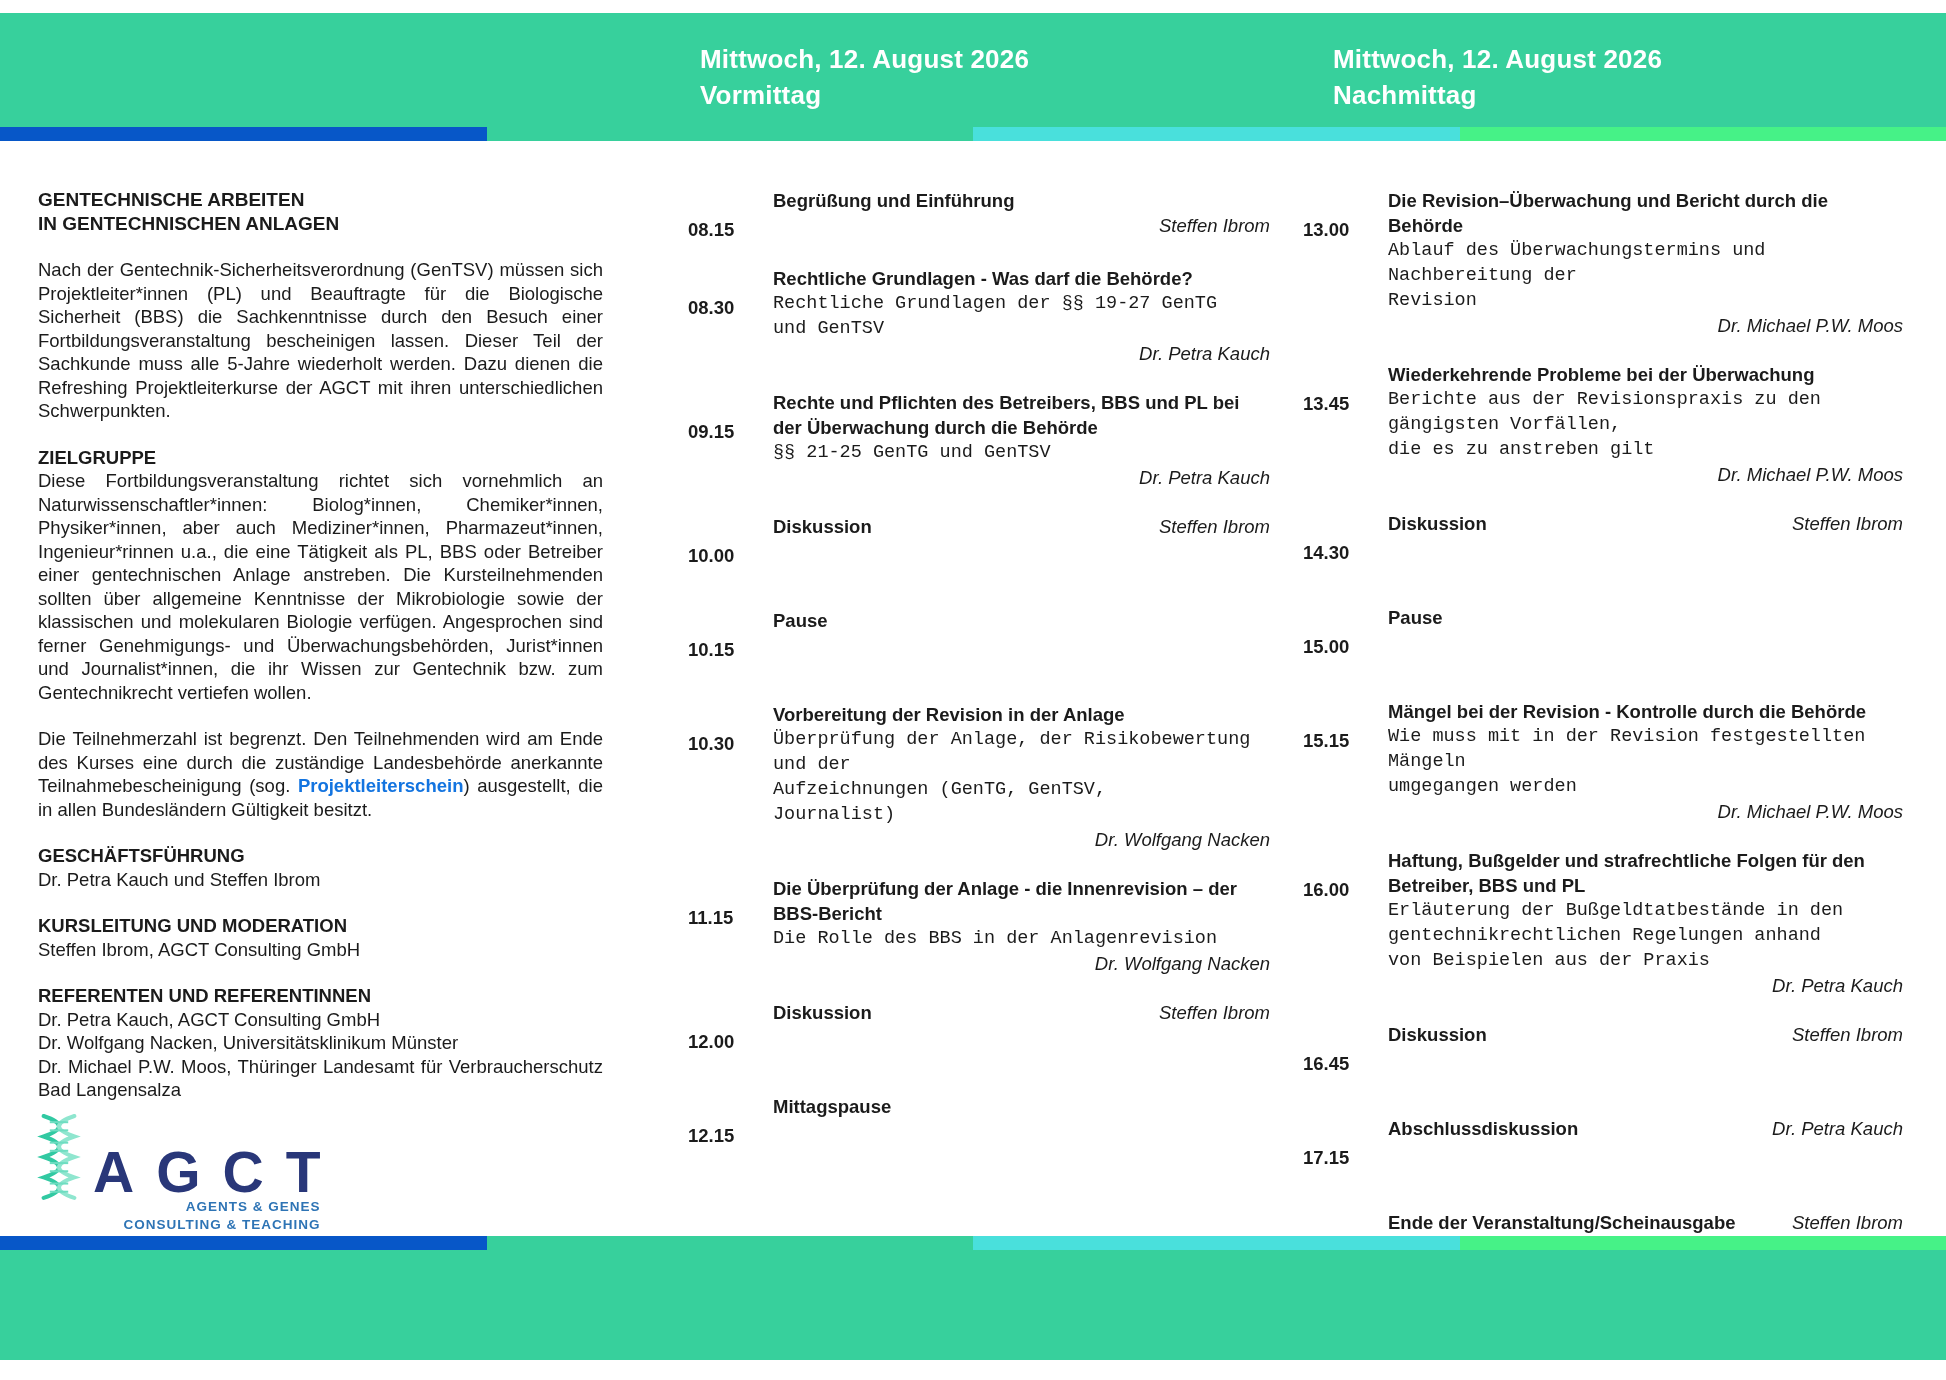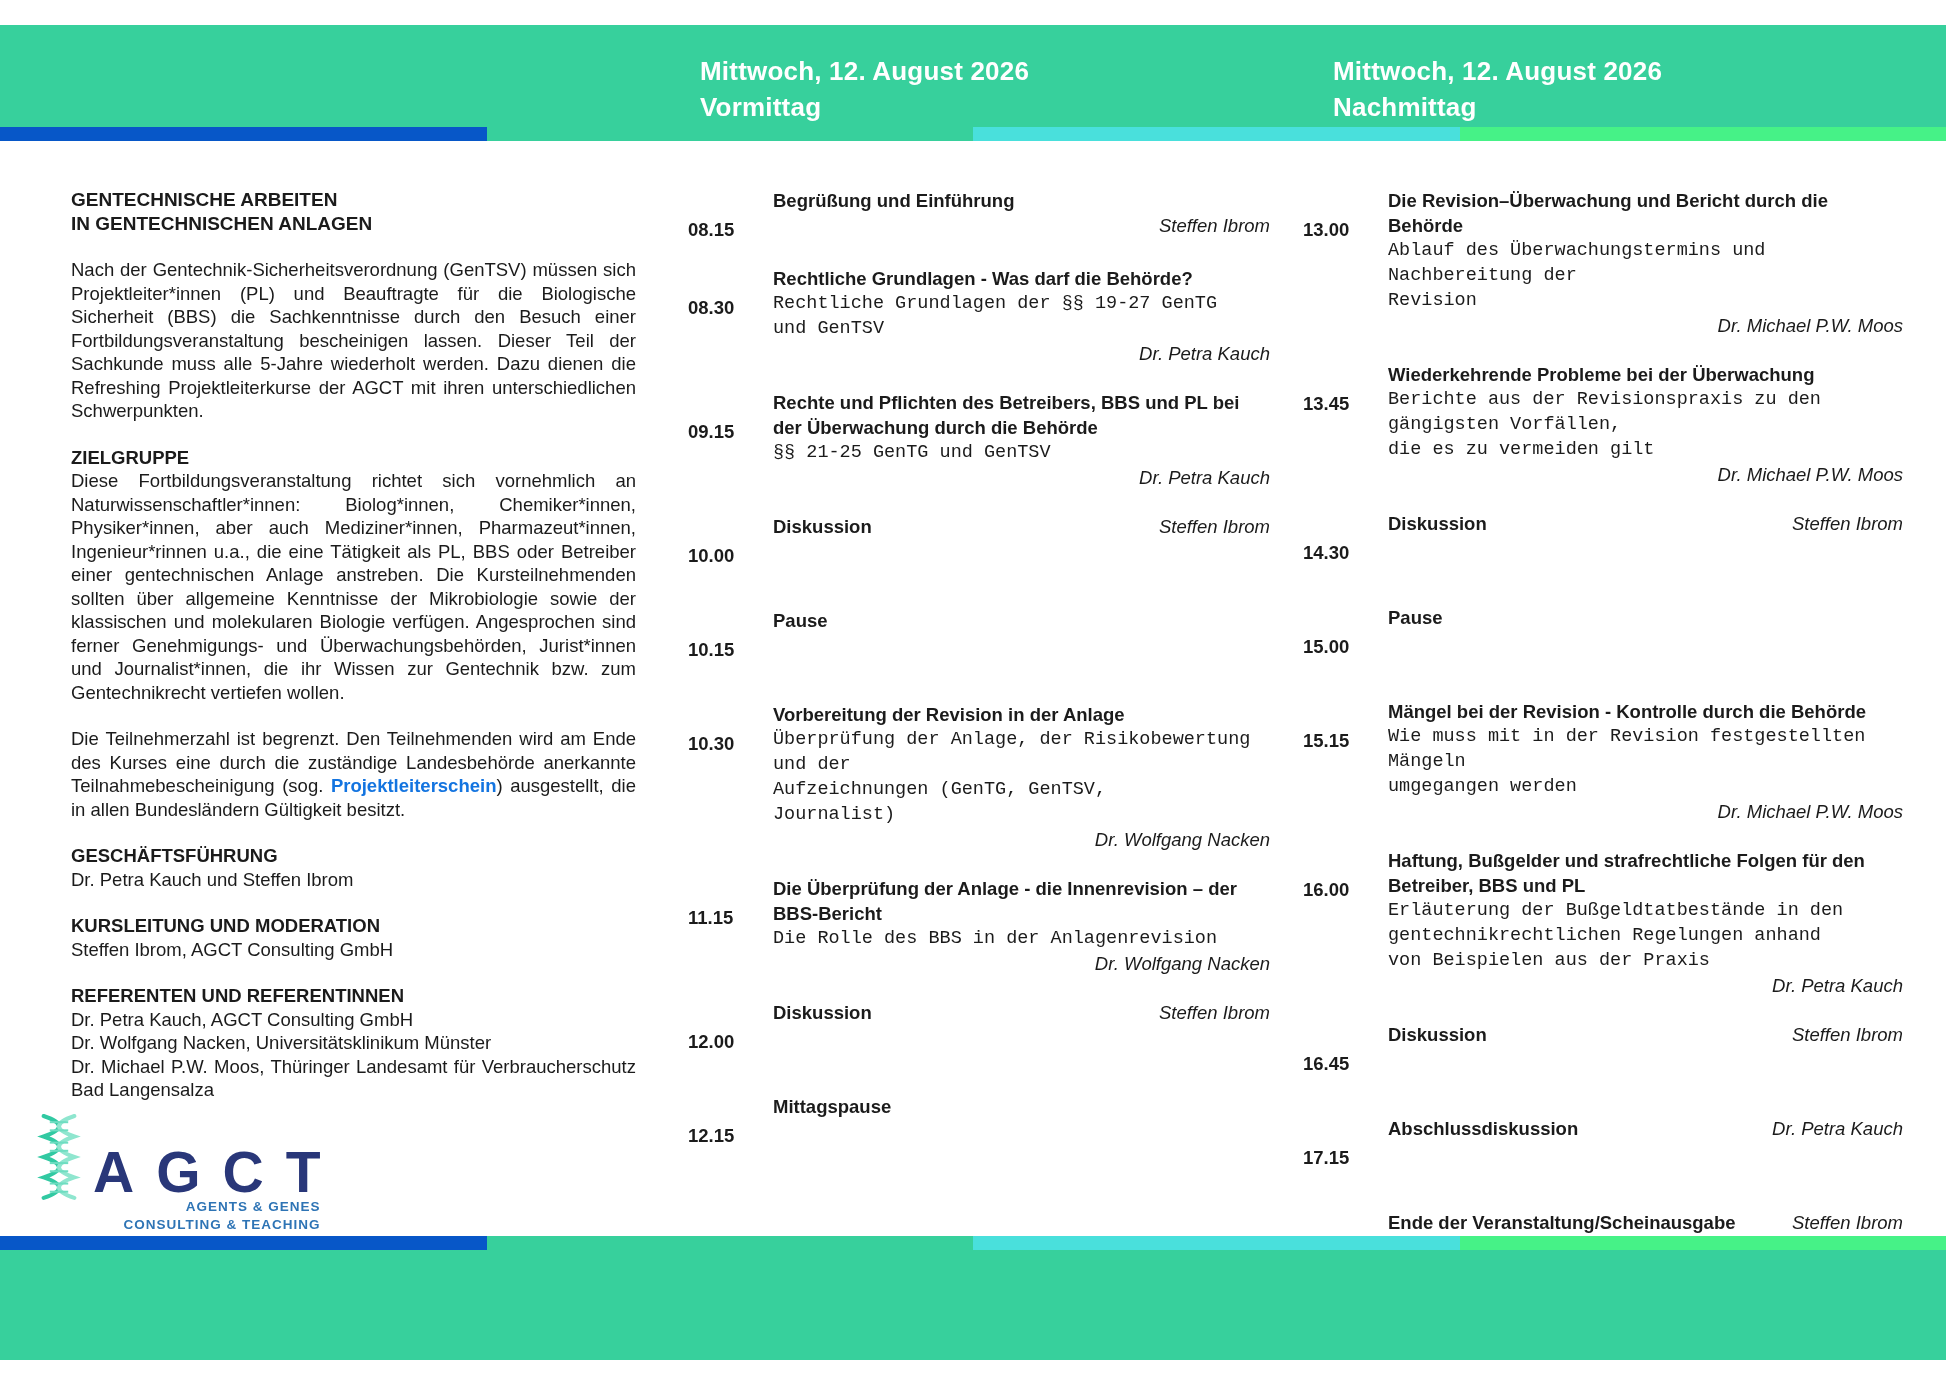--- a/index.html
+++ b/index.html
@@ -15,36 +15,36 @@
   html,body{margin:0;padding:0;background:#e8e8e8;}
   .page{
     position:relative;
     width:1946px;height:1380px;
     background:#ffffff;
     font-family:"Liberation Sans","DejaVu Sans",sans-serif;
     color:var(--ink);
     overflow:hidden;
   }
   
-  .top-bar{position:absolute;left:0;top:25px;width:100%;height:114px;background:var(--teal);}
+  .top-bar{position:absolute;left:0;top:13px;width:100%;height:114px;background:var(--teal);}
   .stripe{position:absolute;left:0;width:100%;height:14px;display:flex;}
   .stripe-top{top:127px;}
   .stripe-bottom{top:1236px;}
   .stripe .seg{flex:1;height:100%;}
   .bottom-bar{position:absolute;left:0;top:1250px;width:100%;height:110px;background:var(--teal);}
   .header-block{
     position:absolute;top:28px;
     color:#fff;font-weight:bold;font-size:26px;line-height:36px;
     letter-spacing:.2px;white-space:nowrap;
   }
   .header-block.morning{left:700px;}
   .header-block.afternoon{left:1333px;}
   
   .col{position:absolute;top:188px;font-size:18.5px;line-height:23.5px;}
-  .col-left{left:38px;width:565px;text-align:justify;margin-left:33px;}
+  .col-left{left:38px;width:565px;text-align:justify;}
   .col-left .left-title{font-weight:bold;font-size:19px;line-height:24px;text-align:left;margin-bottom:22px;}
   .col-left p{margin:0 0 23px 0;}
   .col-left .sec{margin:0 0 23px 0;}
   .col-left .sec-heading{font-weight:bold;text-align:left;}
   .col-left .link{color:var(--link);font-weight:bold;cursor:pointer;}
   
   .sched{position:absolute;font-size:18.5px;line-height:25px;}
   .sched-mid{left:688px;top:188px;width:582px;}
   .sched-right{left:1303px;top:188px;width:600px;}
   .sched-item{display:grid;grid-template-columns:85px 1fr;margin-bottom:40px;}
@@ -252,21 +252,21 @@
 
     <div class="sched-item has-speaker-line">
       <div class="sched-time">13.45</div>
       <div class="sched-body">
         <div class="title-row">
           <span class="sched-title">Wiederkehrende Probleme bei der Überwachung</span>
 
         </div>
         <div class="desc">
             <div>Berichte aus der Revisionspraxis zu den gängigsten Vorfällen,</div>
-            <div>die es zu vermeiden gilt</div>
+            <div>die es zu anstreben gilt</div>
           </div>
         <div class="speaker-line">Dr. Michael P.W. Moos</div>
       </div>
     </div>
 
     <div class="sched-item">
       <div class="sched-time">14.30</div>
       <div class="sched-body">
         <div class="title-row">
           <span class="sched-title">Diskussion</span>

